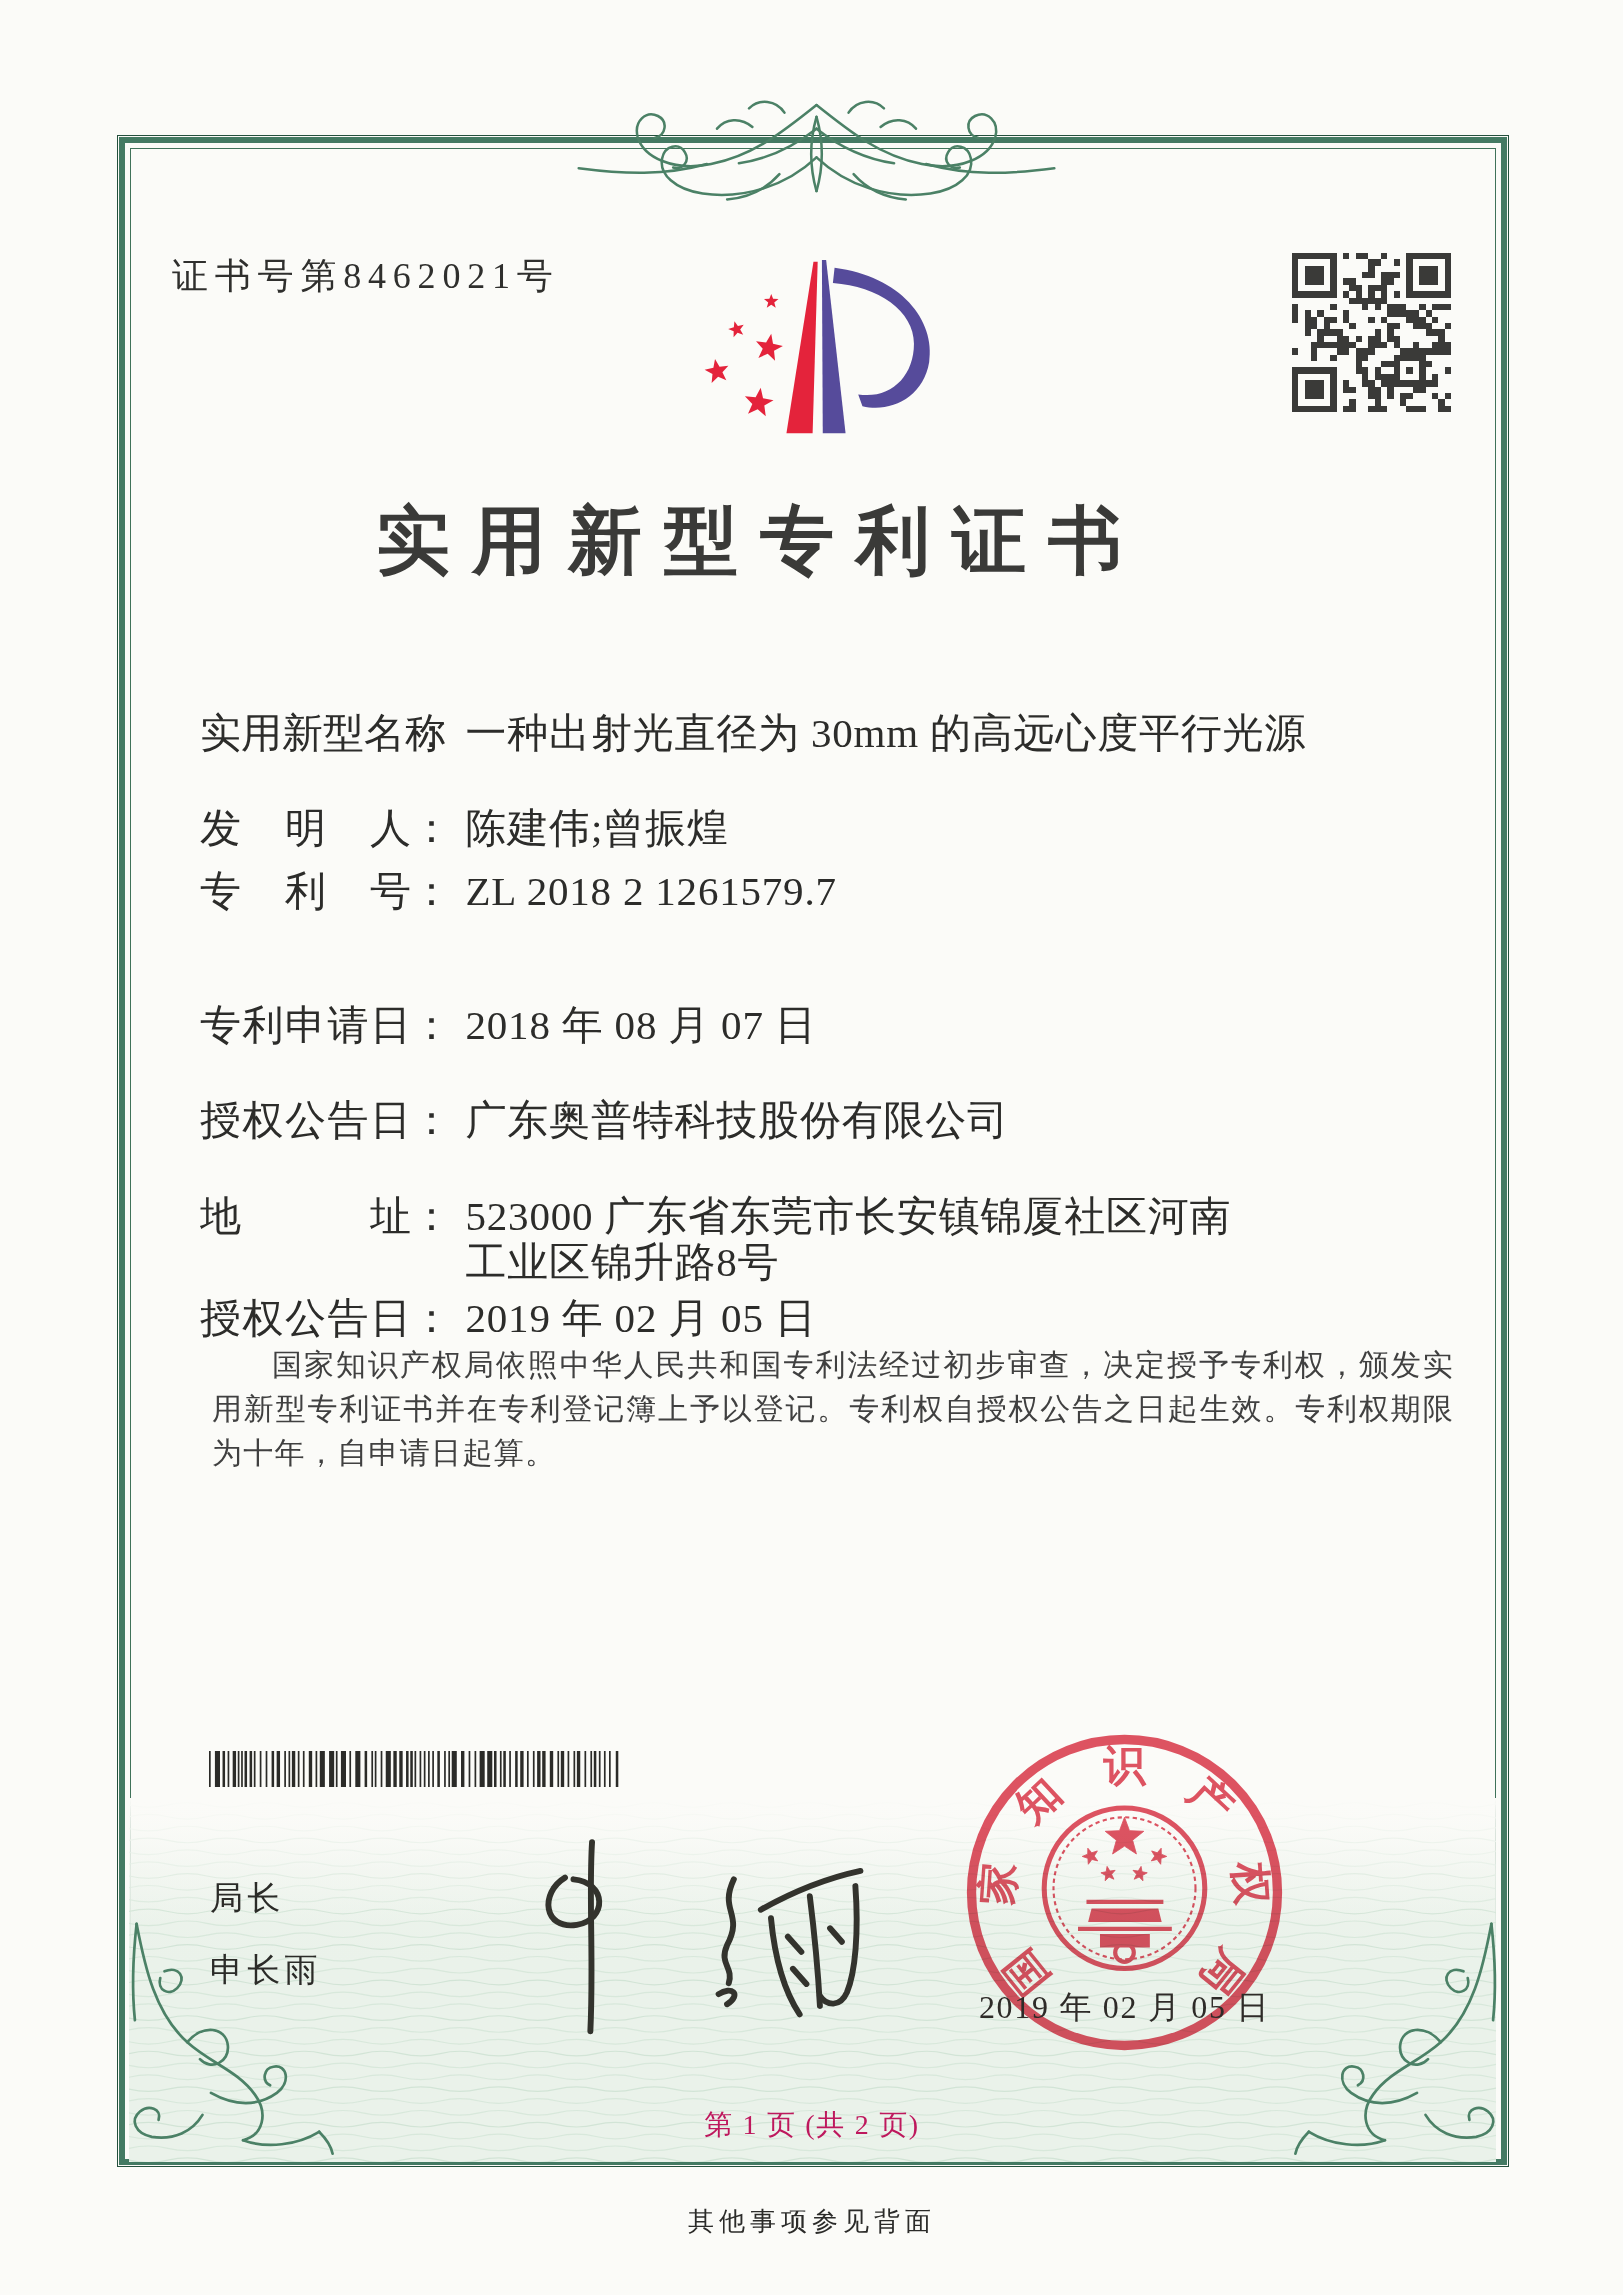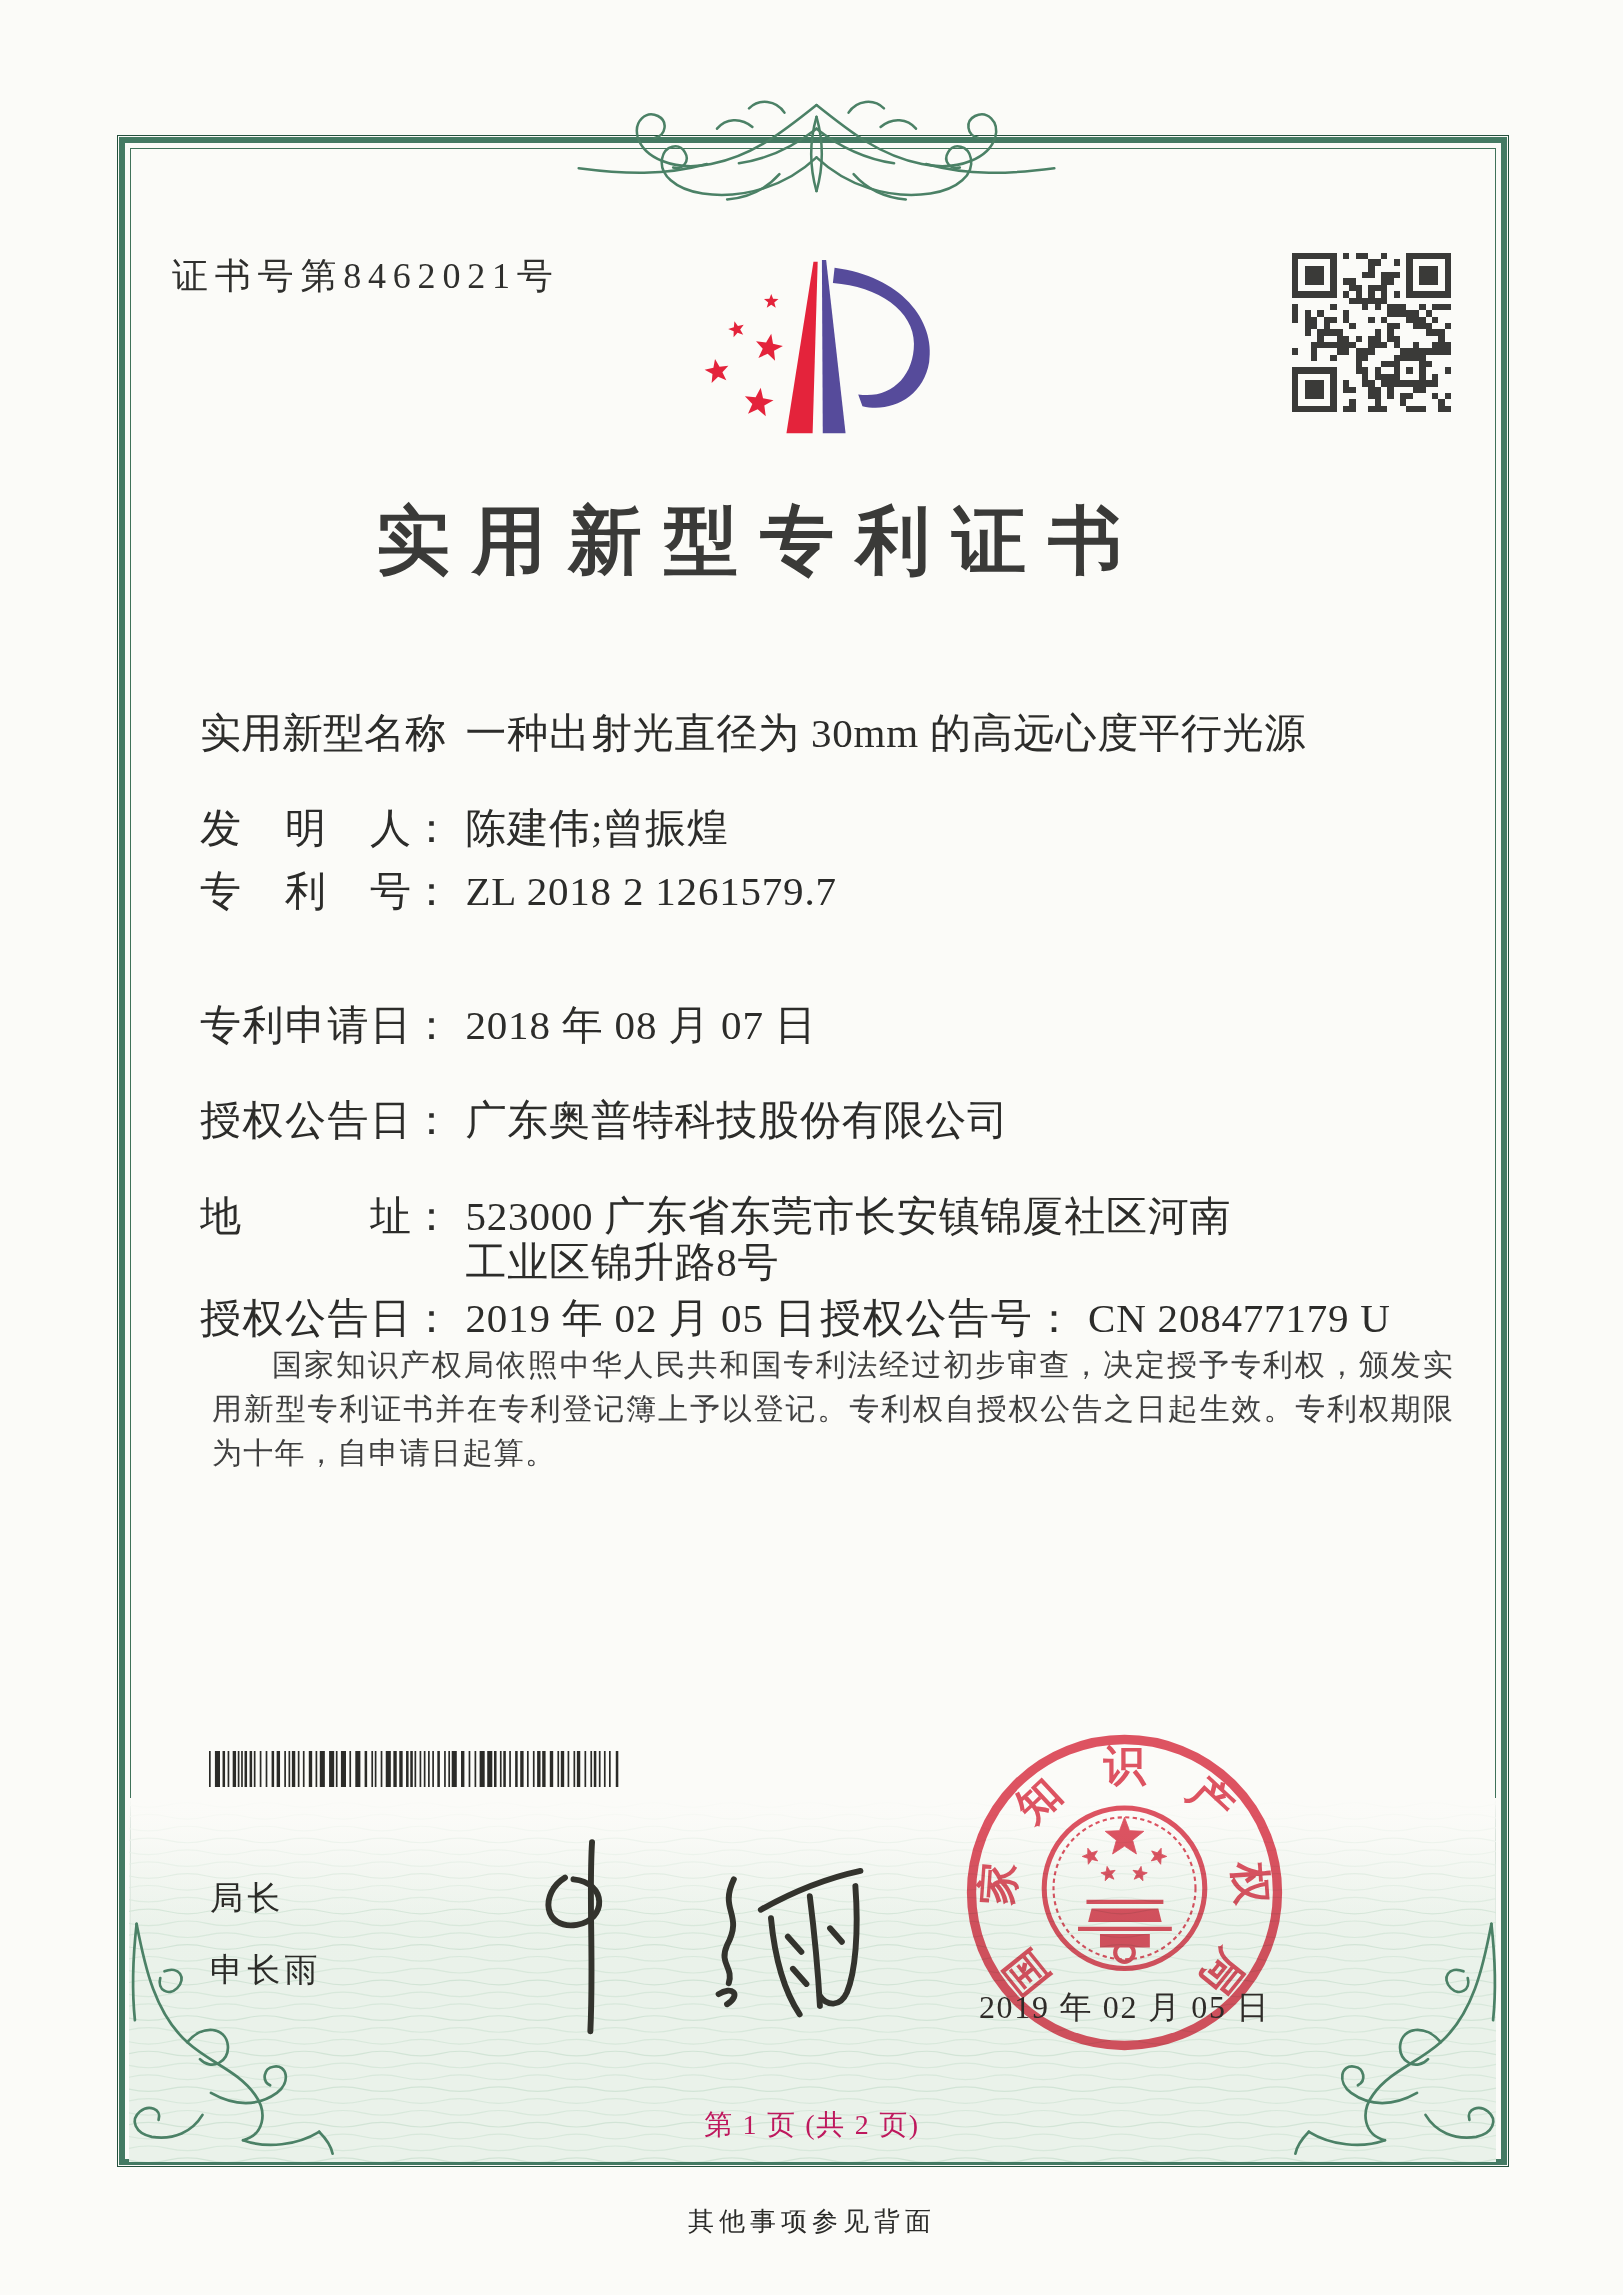--- a/index.html
+++ b/index.html
@@ -472,23 +472,20 @@
     <span class="flabel">专利申请日</span><span class="fcolon">：</span><span class="fvalue">2018 年 08 月 07 日</span>
   </div>
   <div class="frow" style="top:1081px">
     <span class="flabel">授权公告日</span><span class="fcolon">：</span><span class="fvalue">广东奥普特科技股份有限公司</span>
   </div>
   <div class="frow" style="top:1177px">
     <span class="flabel">地址</span><span class="fcolon">：</span><span class="fvalue wrap">523000 广东省东莞市长安镇锦厦社区河南工业区锦升路8号</span>
   </div>
   <div class="frow" style="top:1279px">
     <span class="flabel">授权公告日</span><span class="fcolon">：</span><span class="fvalue">2019 年 02 月 05 日</span>
-    <span class="pair2">
-      <span class="flabel2">授权公告号</span><span class="fcolon">：</span><span class="fvalue">CN 208477179 U</span>
-    </span>
   </div>
 
   <div class="paras">
     <p>国家知识产权局依照中华人民共和国专利法经过初步审查，决定授予专利权，颁发实用新型专利证书并在专利登记簿上予以登记。专利权自授权公告之日起生效。专利权期限为十年，自申请日起算。</p>
   </div>
 
   <svg class="barcode" id="barcode" viewBox="0 0 486 42" preserveAspectRatio="none">
       <rect x="0" y="0" width="2" height="42" fill="#2b2b28"></rect>
       <rect x="7" y="0" width="6" height="42" fill="#2b2b28"></rect>
       <rect x="16" y="0" width="3" height="42" fill="#2b2b28"></rect>

